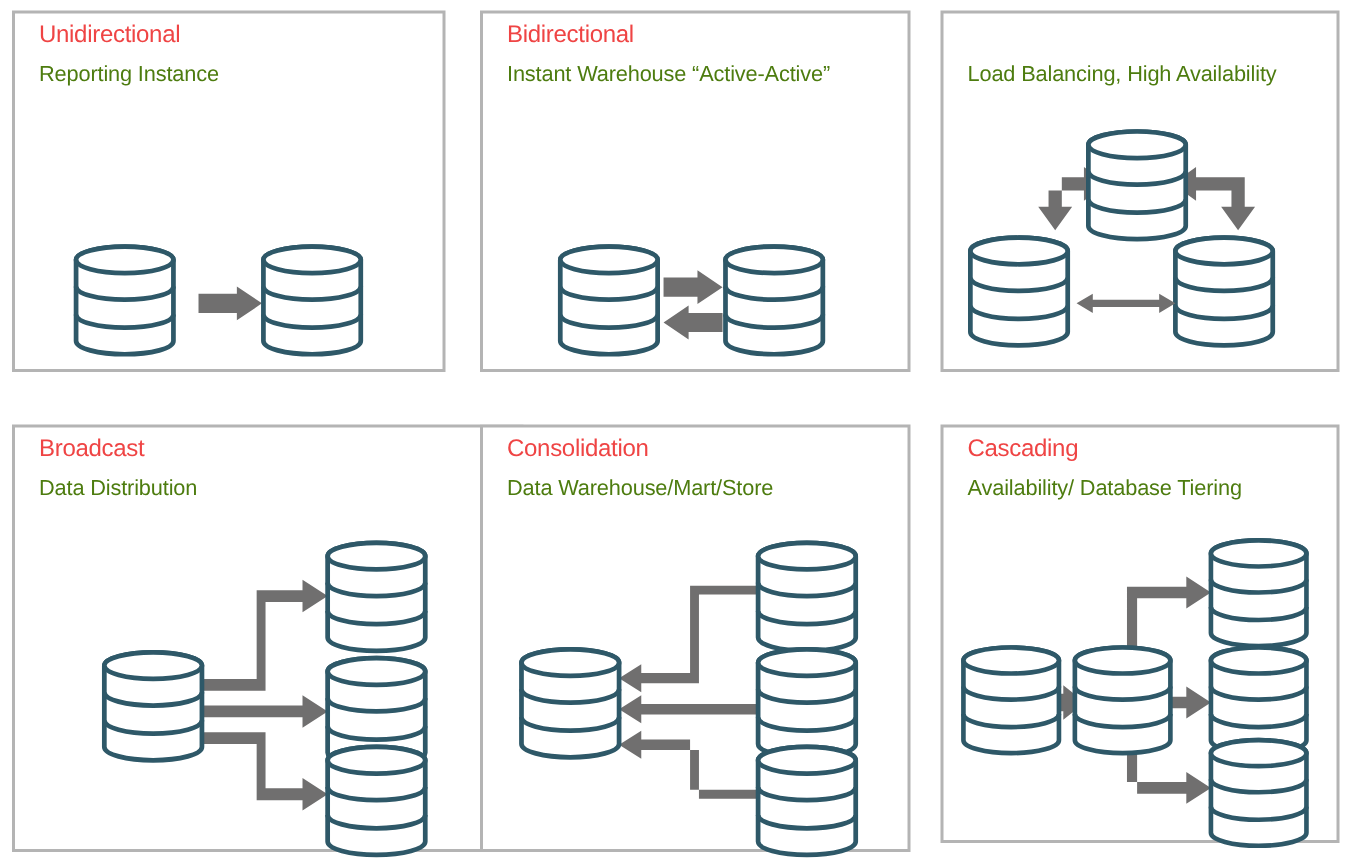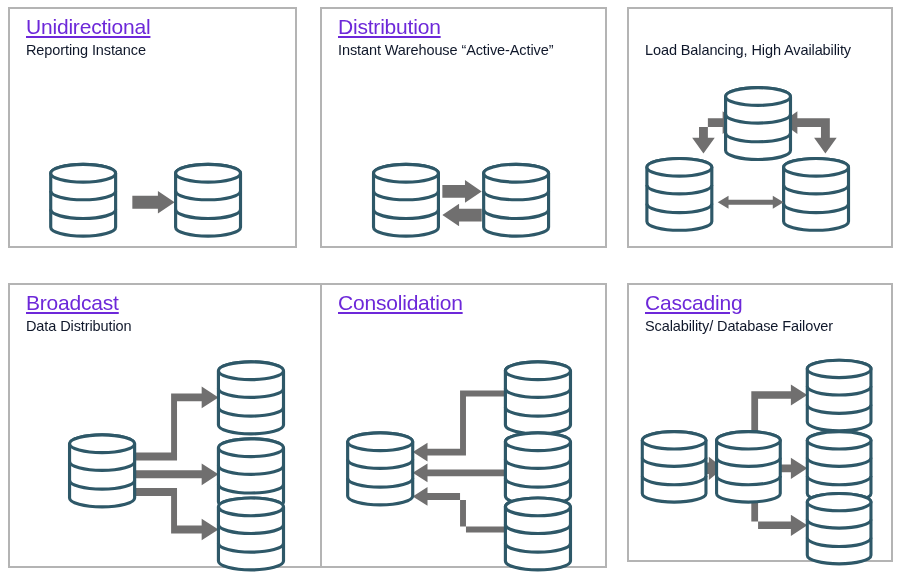--- a/index.html
+++ b/index.html
@@ -14,32 +14,31 @@
   .panel{
     position:absolute;
     box-sizing:border-box;
     border:2px solid #b4b4b4;
     background:#ffffff;
   }
   .panel-title{
     position:absolute;
     left:16px;
     top:6px;
-    font-size:21px;
-    color:#6d28d9;
+    font-size:16px;
+    color:#ef4444;
     letter-spacing:-0.2px;
     white-space:nowrap;
-    text-decoration:underline;
   }
   .panel-subtitle{
     position:absolute;
     left:16px;
     top:33px;
     font-size:14.5px;
-    color:#0f172a;
+    color:#4d7c0f;
     letter-spacing:-0.1px;
     white-space:nowrap;
   }
   .canvas{
     position:absolute;
     left:0;top:0;
     width:100%;height:100%;
     overflow:visible;
   }
   svg{display:block;}
@@ -70,21 +69,21 @@
         <path d="M124,190 L150,190 L150,185 L167,196.5 L150,208 L150,203 L124,203 Z" fill="#706f6f"></path>
       </g>
 
       <g>
         <use href="#cyl" x="168" y="158"></use>
       </g>
     </svg>
   </div>
 
   <div class="panel" style="left:320px;top:7px;width:287px;height:241px;">
-    <div class="panel-title">Distribution</div>
+    <div class="panel-title">Bidirectional</div>
     <div class="panel-subtitle">Instant Warehouse “Active-Active”</div>
     <svg class="canvas" viewBox="0 0 287 241">
       <g>
         <use href="#cyl" x="52" y="158"></use>
       </g>
 
       <g>
         <path d="M122,179 L145,179 L145,174 L162,185.5 L145,197 L145,192 L122,192 Z" fill="#706f6f"></path>
       </g>
       <g>
@@ -156,20 +155,21 @@
         <use href="#cyl" x="185" y="156"></use>
       </g>
       <g>
         <use href="#cyl" x="185" y="216"></use>
       </g>
     </svg>
   </div>
 
   <div class="panel" style="left:320px;top:283px;width:287px;height:285px;">
     <div class="panel-title">Consolidation</div>
+    <div class="panel-subtitle">Data Warehouse/Mart/Store</div>
     <svg class="canvas" viewBox="0 0 287 285">
 
       <g>
         <path d="M186,107 L140,107 L140,166 L107,166 L107,160 L92,169.5 L107,179 L107,173 L146,173 L146,113 L186,113 Z" fill="#706f6f"></path>
       </g>
 
       <g>
         <path d="M186,187 L107,187 L107,181 L92,190.5 L107,200 L107,194 L186,194 Z" fill="#706f6f"></path>
       </g>
 
@@ -187,21 +187,21 @@
         <use href="#cyl" x="186" y="150"></use>
       </g>
       <g>
         <use href="#cyl" x="186" y="216"></use>
       </g>
     </svg>
   </div>
 
   <div class="panel" style="left:627px;top:283px;width:266px;height:279px;">
     <div class="panel-title">Cascading</div>
-    <div class="panel-subtitle">Scalability/ Database Failover</div>
+    <div class="panel-subtitle">Availability/ Database Tiering</div>
     <svg class="canvas" viewBox="0 0 266 285">
 
       <g>
         <path d="M124,170 L124,110 L165,110 L165,103 L182,114 L165,125 L165,118 L131,118 L131,170 Z" fill="#706f6f"></path>
       </g>
 
       <g>
         <path d="M124,200 L124,245 L165,245 L165,238 L182,249 L165,260 L165,253 L131,253 L131,200 Z" fill="#706f6f"></path>
       </g>
 

